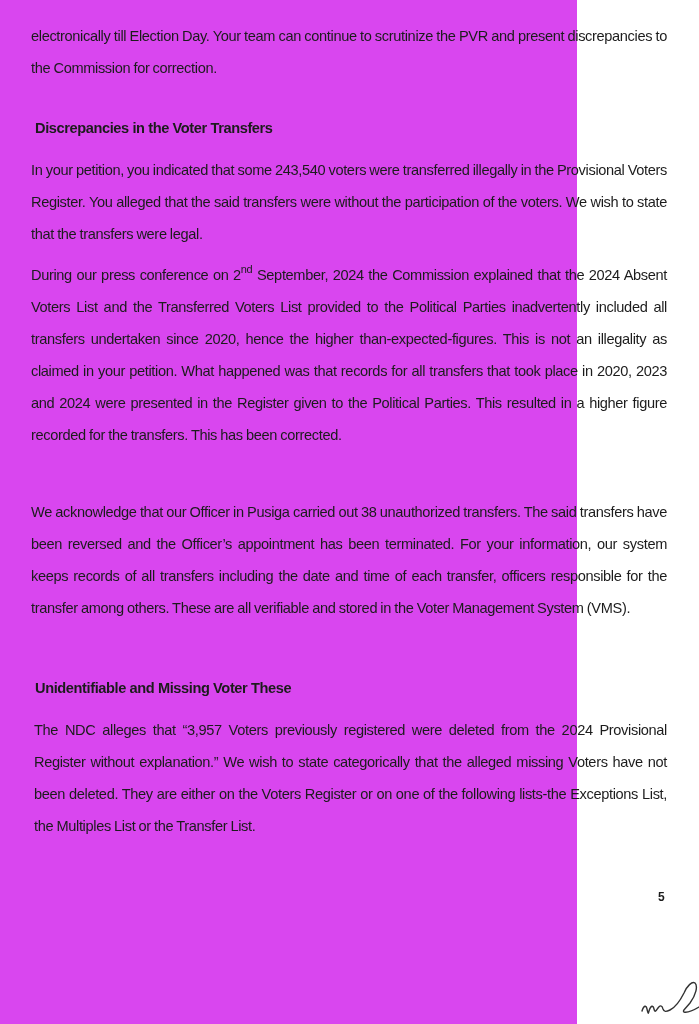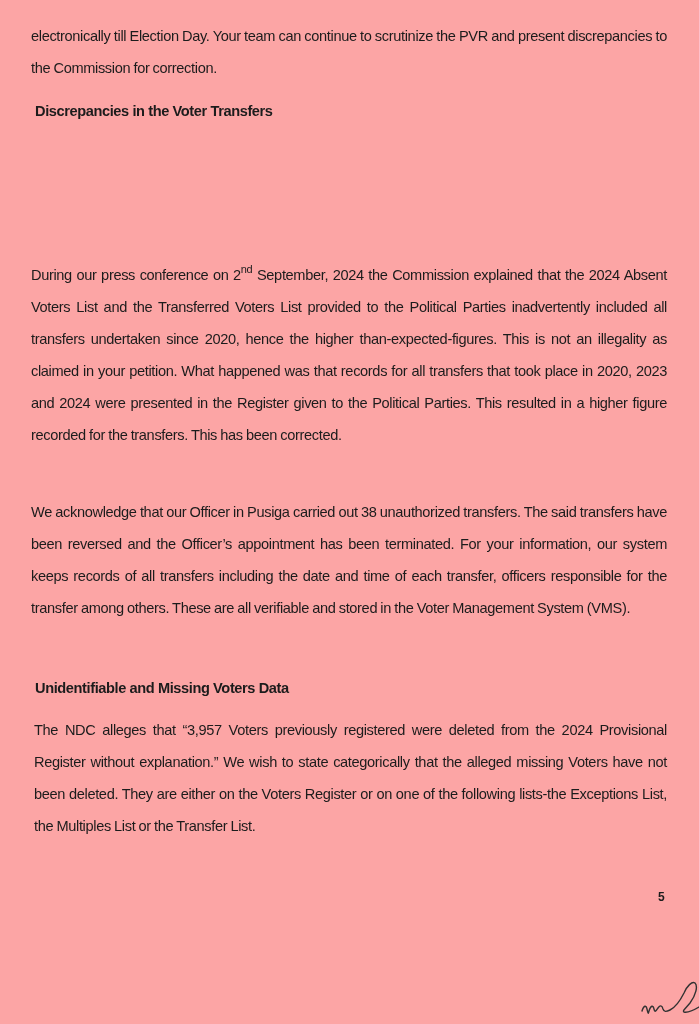--- a/index.html
+++ b/index.html
@@ -1,21 +1,21 @@
 <!DOCTYPE html>
 <html><head>
   <meta charset="utf-8">
   <style>
     html, body { margin: 0; padding: 0; background: #ffffff; }
     body {
       width: 699px; height: 1024px; overflow: hidden; position: relative;
       font-family: "Liberation Sans", sans-serif;
       color: #1c1c1c;
     }
-    .page { position: absolute; left: 0; top: 0; width: 699px; height: 1024px; background: #fca5a5; text-decoration: underline; }
+    .page { position: absolute; left: 0; top: 0; width: 577px; height: 1024px; background: #d946ef; text-decoration: underline; }
     .para {
       position: absolute; left: 31px; width: 636px;
       font-size: 14.6px; line-height: 32px;
       text-align: justify; letter-spacing: -0.35px;
       word-spacing: -0.5px;
     }
     .para.last-left { text-align-last: left; }
     .heading {
       position: absolute; left: 35px; font-size: 14.6px; font-weight: bold;
       letter-spacing: -0.4px; line-height: 20px;
@@ -26,28 +26,29 @@
     }
     .signature { position: absolute; left: 640px; top: 975px; width: 59px; height: 49px; }
   </style>
 </head>
 <body>
 
 <div class="page">
 
   <p class="para last-left" style="top:0px;margin:0;padding-top:20px;">electronically till Election Day. Your team can continue to scrutinize the PVR and present discrepancies to the Commission for correction.</p>
 
-  <div class="heading" style="top:101px;">Discrepancies in the Voter Transfers</div>
+  <div class="heading" style="top:118px;">Discrepancies in the Voter Transfers</div>
 
+  <p class="para last-left" style="top:154px;margin:0;">In your petition, you indicated that some 243,540 voters were transferred illegally in the Provisional Voters Register. You alleged that the said transfers were without the participation of the voters. We wish to state that the transfers were legal.</p>
 
   <p class="para last-left" style="top:259px;margin:0;"><span>During our press conference on 2</span><sup>nd</sup><span> September, 2024 the Commission explained that the 2024 Absent Voters List and the Transferred Voters List provided to the Political Parties inadvertently included all transfers undertaken since 2020, hence the higher than-expected-figures. This is not an illegality as claimed in your petition. What happened was that records for all transfers that took place in 2020, 2023 and 2024 were presented in the Register given to the Political Parties. This resulted in a higher figure recorded for the transfers. This has been corrected.</span></p>
 
   <p class="para last-left" style="top:496px;margin:0;">We acknowledge that our Officer in Pusiga carried out 38 unauthorized transfers.  The said transfers have been reversed and the Officer’s appointment has been terminated. For your information, our system keeps records of all transfers including the date and time of each transfer, officers responsible for the transfer among others. These are all verifiable and stored in the Voter Management System (VMS).</p>
 
-  <div class="heading" style="top:678px;">Unidentifiable and Missing Voters Data</div>
+  <div class="heading" style="top:678px;">Unidentifiable and Missing Voter These</div>
 
   <p class="para last-left" style="top:714px;margin:0;padding-left:3px;width:633px;">The NDC alleges that “3,957 Voters previously registered were deleted from the 2024 Provisional Register without explanation.” We wish to state categorically that the alleged missing Voters have not been deleted. They are either on the Voters Register or on one of the following lists-the Exceptions List, the Multiples List or the Transfer List.</p>
 
   <div class="page-number">5</div>
 
   <svg class="signature" viewBox="0 0 59 49">
     <path d="M2 36 C4 30 6 30 7 34 C8 38 8 40 9 36 C11 30 13 30 14 34 C15 38 16 36 18 33 C20 30 22 30 23 34 C24 37 26 37 30 35 C36 32 40 26 44 18 C47 11 52 6 55 8 C58 11 56 20 50 28 C46 33 42 36 44 37 C48 38 54 35 59 32" fill="none" stroke="#333" stroke-width="1.4" stroke-linecap="round"></path>
   </svg>
 </div>
 

